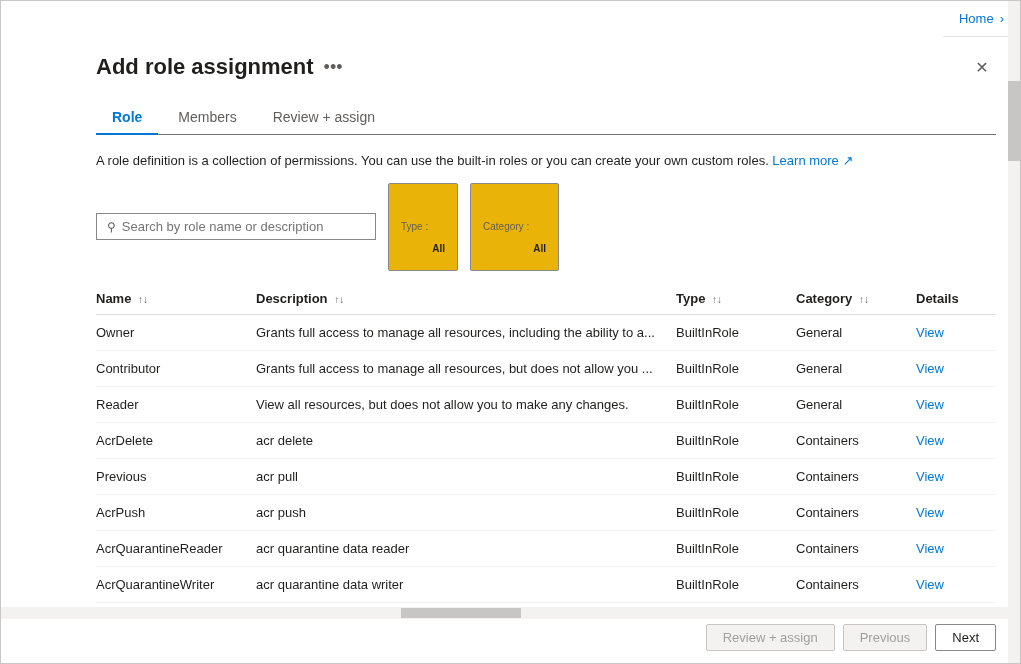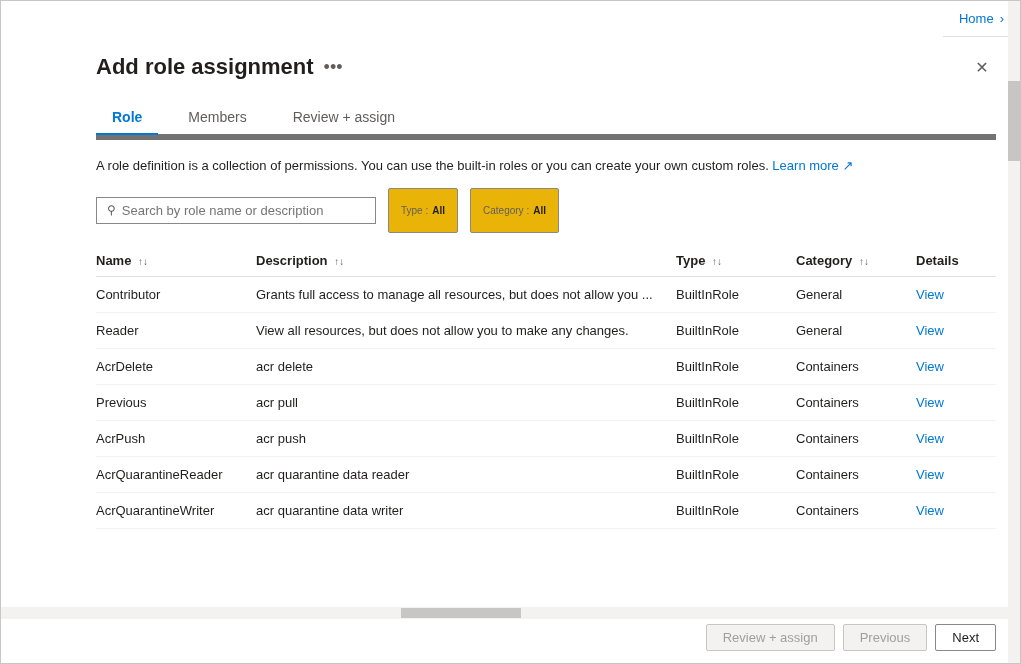--- a/index.html
+++ b/index.html
@@ -72,22 +72,22 @@
       align-items: center;
       justify-content: center;
       cursor: pointer;
       color: #605e5c;
       font-size: 16px;
       border: none;
       background: none;
     }
     .tabs {
       display: flex;
-      gap: 14px;
-      border-bottom: 6px solid #737373;
+      gap: 4px;
+      border-bottom: 1px solid #737373;
       margin-bottom: 0;
     }
     .tab {
       padding: 8px 16px;
       cursor: pointer;
       font-size: 14px;
       color: #605e5c;
       border-bottom: 2px solid transparent;
       margin-bottom: -1px;
       text-decoration: none;
@@ -140,21 +140,21 @@
       align-items: center;
       border: 1px solid #8a8886;
       border-radius: 2px;
       padding: 16px 12px;
       cursor: pointer;
       font-size: 10px;
       background: #eab308;
       gap: 4px;
     }
     .filter-label { color: #605e5c; }
-    .filter-value { font-weight: 600; color: #201f1e; }
+    .filter-value { font-weight: 600; color: #201f1e; margin-top: 43px; }
     .table-container {
       flex: 1;
       overflow-y: auto;
       overflow-x: hidden;
       padding: 0 24px;
     }
     table {
       width: 100%;
       border-collapse: collapse;
     }
@@ -328,20 +328,27 @@
             <th style="width:120px">
               Type <span class="sort-icon">↑↓</span>
             </th>
             <th style="width:120px">
               Category <span class="sort-icon">↑↓</span>
             </th>
             <th style="width:80px">Details</th>
           </tr>
         </thead>
         <tbody id="table-body">
+        <tr>
+              <td class="role-name">Owner</td>
+              <td class="desc-cell">Grants full access to manage all resources, including the ability to a...</td>
+              <td class="type-cell">BuiltInRole</td>
+              <td class="category-cell">General</td>
+              <td><a href="#" class="view-link">View</a></td>
+            </tr>
             <tr>
               <td class="role-name">Contributor</td>
               <td class="desc-cell">Grants full access to manage all resources, but does not allow you ...</td>
               <td class="type-cell">BuiltInRole</td>
               <td class="category-cell">General</td>
               <td><a href="#" class="view-link">View</a></td>
             </tr>
             <tr>
               <td class="role-name">Reader</td>
               <td class="desc-cell">View all resources, but does not allow you to make any changes.</td>

